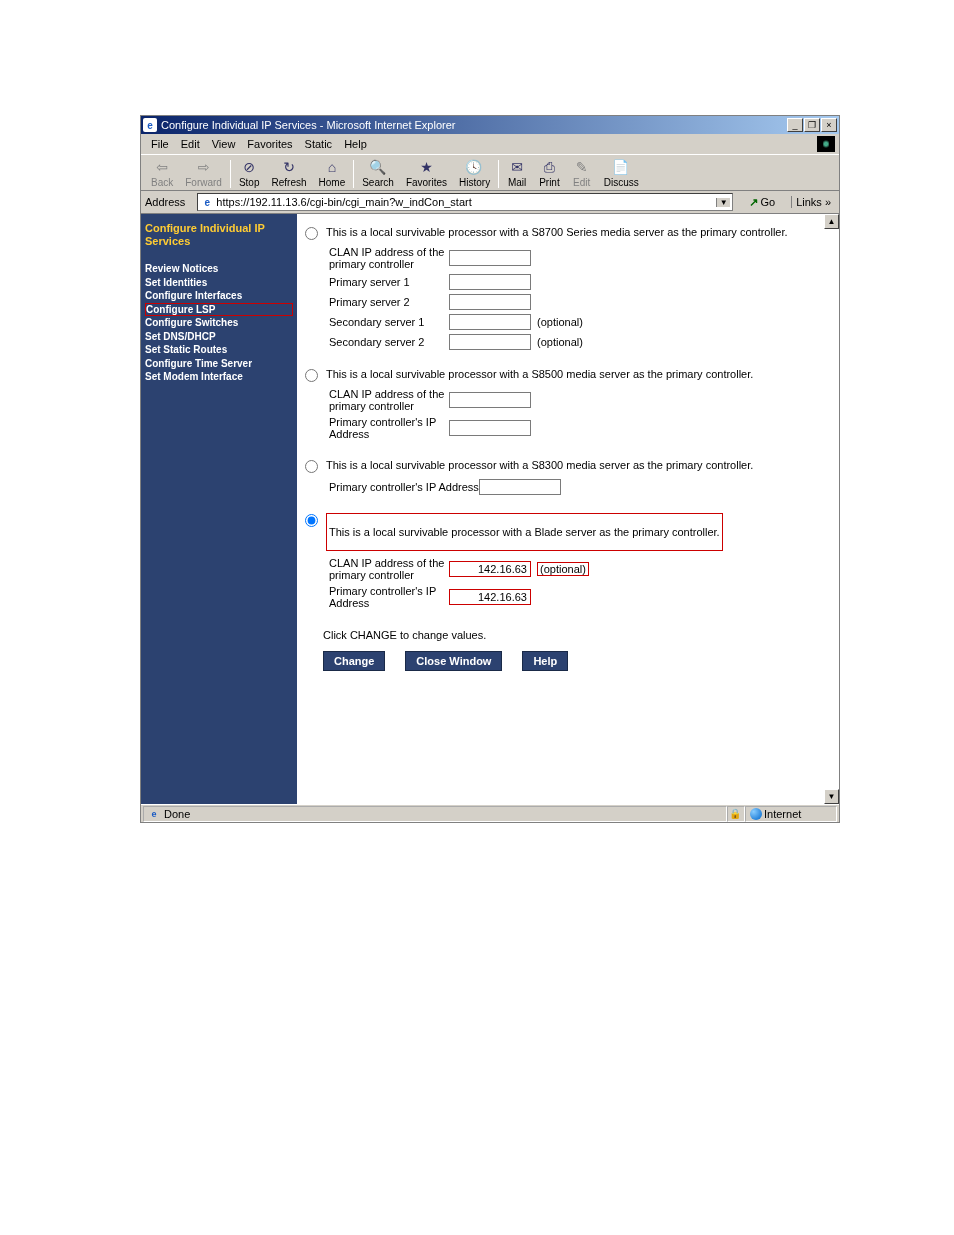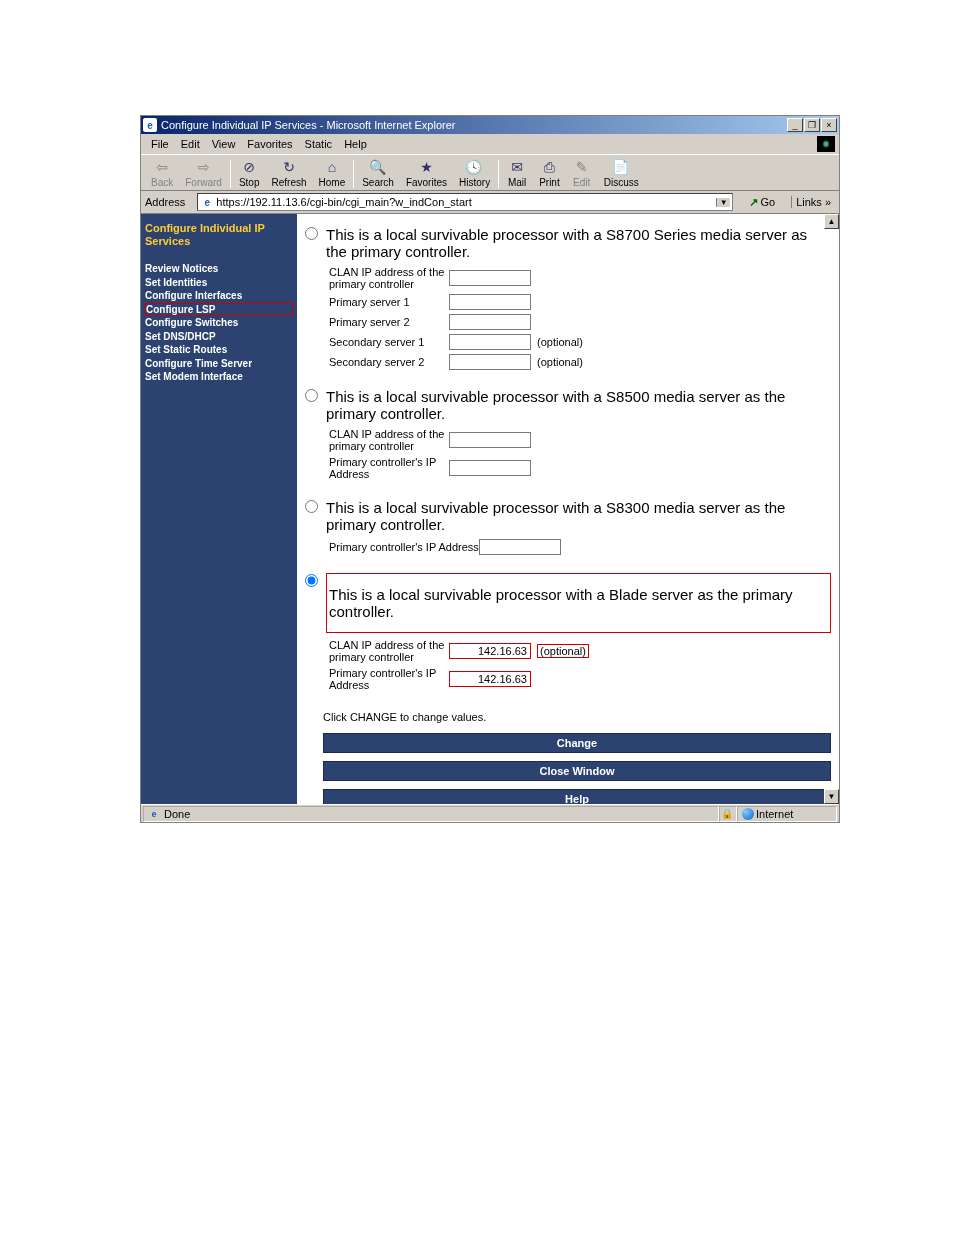--- a/index.html
+++ b/index.html
@@ -32,40 +32,40 @@
   .content { display: flex; height: 590px; background: #fff; position: relative; }
   .sidebar { width: 156px; background: #2c4270; color: #fff; padding: 8px 4px; font-size: 10px; }
   .sidebar-title { color: #ffcc33; font-weight: bold; font-size: 11px; margin-bottom: 14px; line-height: 1.2; }
   .sidebar a { display: block; color: #fff; font-weight: bold; font-size: 10px; line-height: 1.35; text-decoration: none; }
   .sidebar a.highlight { outline: 1px solid #c00; outline-offset: -1px; padding: 0 1px; }
   .main { flex: 1; padding: 12px 8px 8px 8px; overflow: hidden; position: relative; }
   .scroll-up { position: absolute; right: 0; top: 0; width: 15px; height: 15px; background: #d4d0c8; border: 1px solid #fff; border-right-color:#404040; border-bottom-color:#404040; display:flex; align-items:center; justify-content:center; font-size:8px; }
   .scroll-dn { position: absolute; right: 0; bottom: 0; width: 15px; height: 15px; background: #d4d0c8; border: 1px solid #fff; border-right-color:#404040; border-bottom-color:#404040; display:flex; align-items:center; justify-content:center; font-size:8px; }
   .opt-row { display: flex; align-items: flex-start; gap: 8px; margin-bottom: 6px; }
   .opt-row input[type=radio] { margin-top: 1px; }
-  .opt-label { font-size: 15px; }
+  .opt-label { font-size: 11px; }
   .opt-label.boxed { border: 1px solid #c00; padding: 12px 2px; }
   .fields { margin-left: 24px; margin-bottom: 18px; }
   .field-row { display: flex; align-items: center; margin-bottom: 4px; }
   .field-label { width: 120px; font-size: 11px; line-height: 1.1; }
   .field-label.hdr { font-weight: bold; }
   .field-ip { width: 88px; }
   .field-ip.hdr { font-weight: bold; font-size: 11px; }
   .field-input { width: 82px; height: 16px; border: 1px solid #7a7a7a; font-size: 11px; padding: 0 2px; font-family: inherit; }
   .field-input.red { border: 1px solid #c00; padding-left: 28px; }
   .field-opt { font-size: 11px; margin-left: 6px; }
   .field-opt.red { border: 1px solid #c00; padding: 0 2px; }
   .narrow-label { width: 150px; font-size: 11px; }
   .instr { font-size: 11px; margin: 20px 0 10px 18px; }
-  .btn-row { display: flex; gap: 8px; margin-left: 18px; flex-direction: column; }
+  .btn-row { display: flex; gap: 20px; margin-left: 18px; }
   .act-btn { background: #2c4270; color: #fff; border: 1px solid #1a2a48; padding: 3px 10px; font-family: inherit; font-size: 11px; font-weight: bold; cursor: pointer; }
   .statusbar { display: flex; align-items: center; border-top: 1px solid #fff; height: 18px; font-size: 11px; padding: 0 2px; background: #d4d0c8; }
   .status-left { flex: 1; display: flex; align-items: center; gap: 4px; border: 1px inset #fff; padding: 0 4px; height: 16px; }
   .status-left .ie-icon { width: 12px; height: 12px; display: inline-flex; align-items: center; justify-content: center; color: #1a5bc4; font-weight: bold; font-size: 9px; }
-  .status-right { display: flex; align-items: center; gap: 2px; border: 1px inset #fff; padding: 0 4px; height: 16px; width: 100px; }
+  .status-right { display: flex; align-items: center; gap: 2px; border: 1px inset #fff; padding: 0 4px; height: 16px; width: 92px; }
   .status-lock { border: 1px inset #fff; height: 16px; width: 18px; display:flex; align-items:center; justify-content:center; font-size:10px; color:#cc9900; }
   .globe { width: 12px; height: 12px; background: radial-gradient(circle at 30% 30%, #8cf, #06c); border-radius: 50%; }
 </style>
 </head>
 <body>
 
 <div class="ie-window">
 
   <div class="titlebar">
     <span class="ie-icon">e</span>

